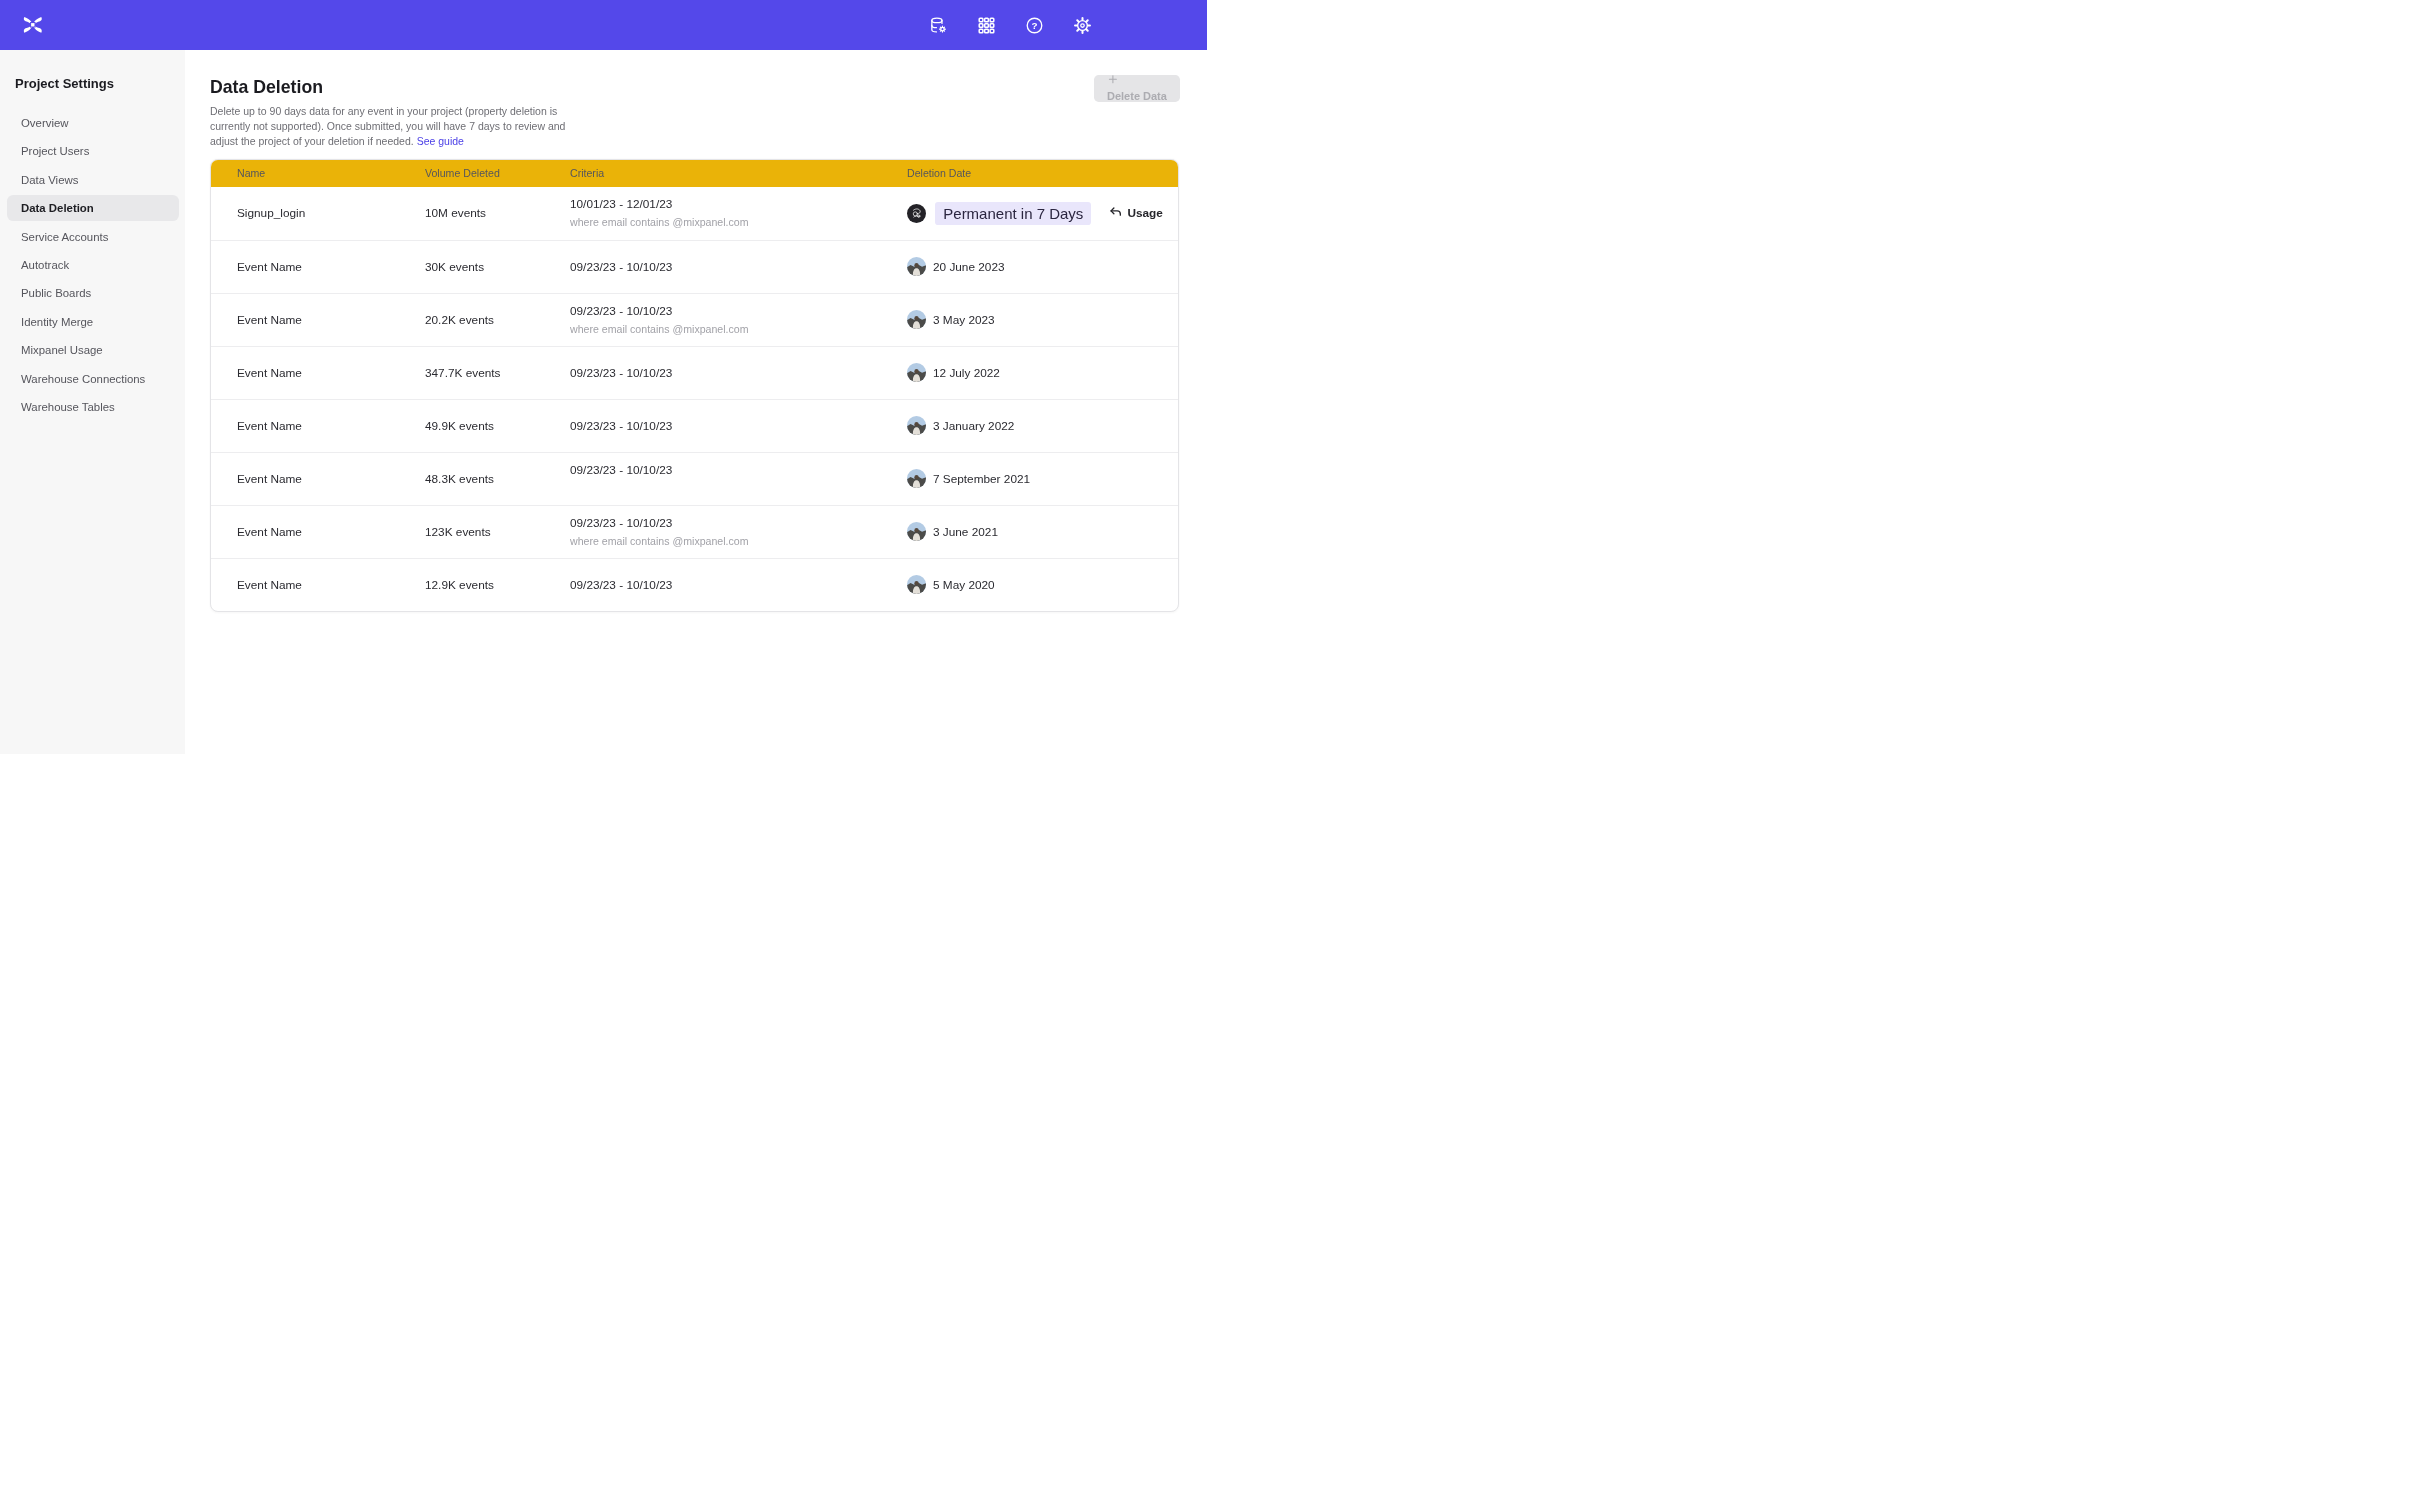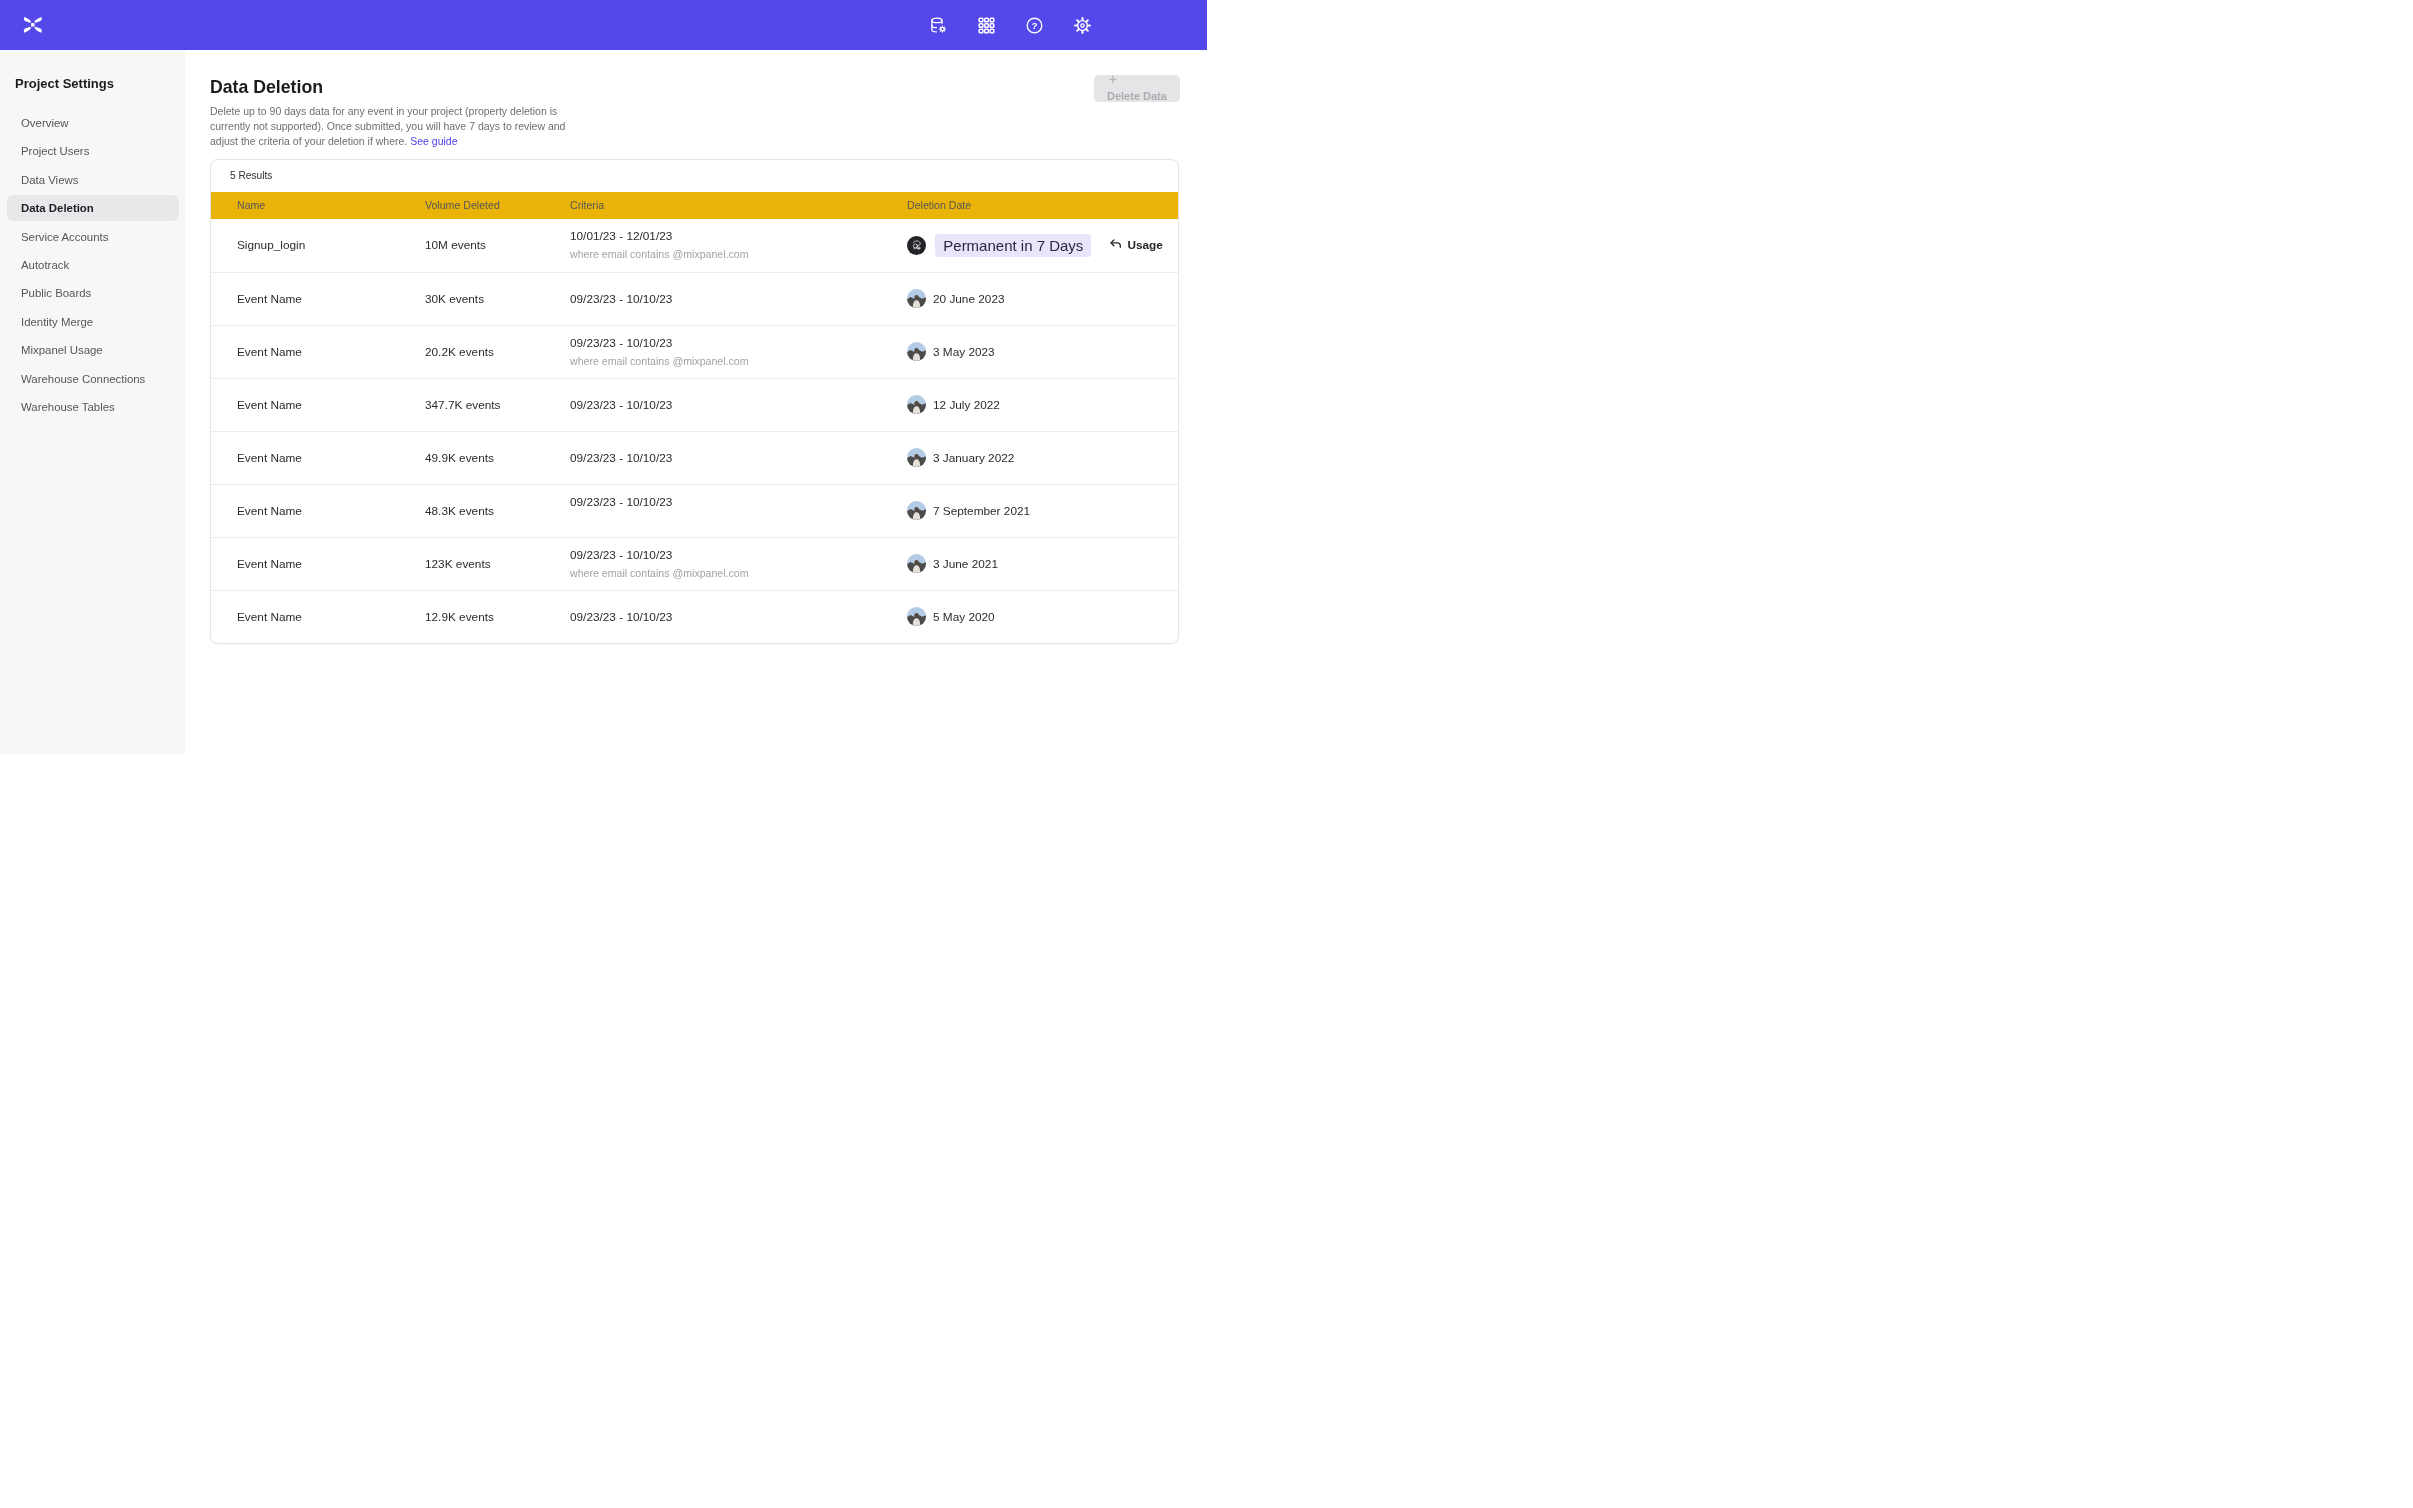--- a/index.html
+++ b/index.html
@@ -163,33 +163,32 @@
         <span>Warehouse Tables</span>
       </div>
     </div>
 </div>
 
 <div class="main">
   <div class="page-title">Data Deletion</div>
   <div class="page-desc">
     <div>Delete up to 90 days data for any event in your project (property deletion is</div>
     <div>currently not supported). Once submitted, you will have 7 days to review and</div>
-    <div><span>adjust the criteria of your deletion if where. </span><a>See guide</a></div>
+    <div><span>adjust the project of your deletion if needed. </span><a>See guide</a></div>
   </div>
 
   <button class="delete-btn">
     <svg width="11.8" height="11.8" viewBox="0 0 15 15" fill="none" stroke="#ACACB1" stroke-width="1.8" stroke-linecap="round">
         <path d="M7.5 1.5 V13.5"></path>
         <path d="M1.5 7.5 H13.5"></path>
       </svg>
     <span>Delete Data</span>
   </button>
 
   <div class="card">
-    <div class="results-bar">5 Results</div>
     <div class="t-grid t-head">
       <div>Name</div>
       <div>Volume Deleted</div>
       <div>Criteria</div>
       <div>Deletion Date</div>
     </div>
     <div id="table-body">
         <div class="t-grid t-row">
           <div>Signup_login</div>
           <div>10M events</div>

